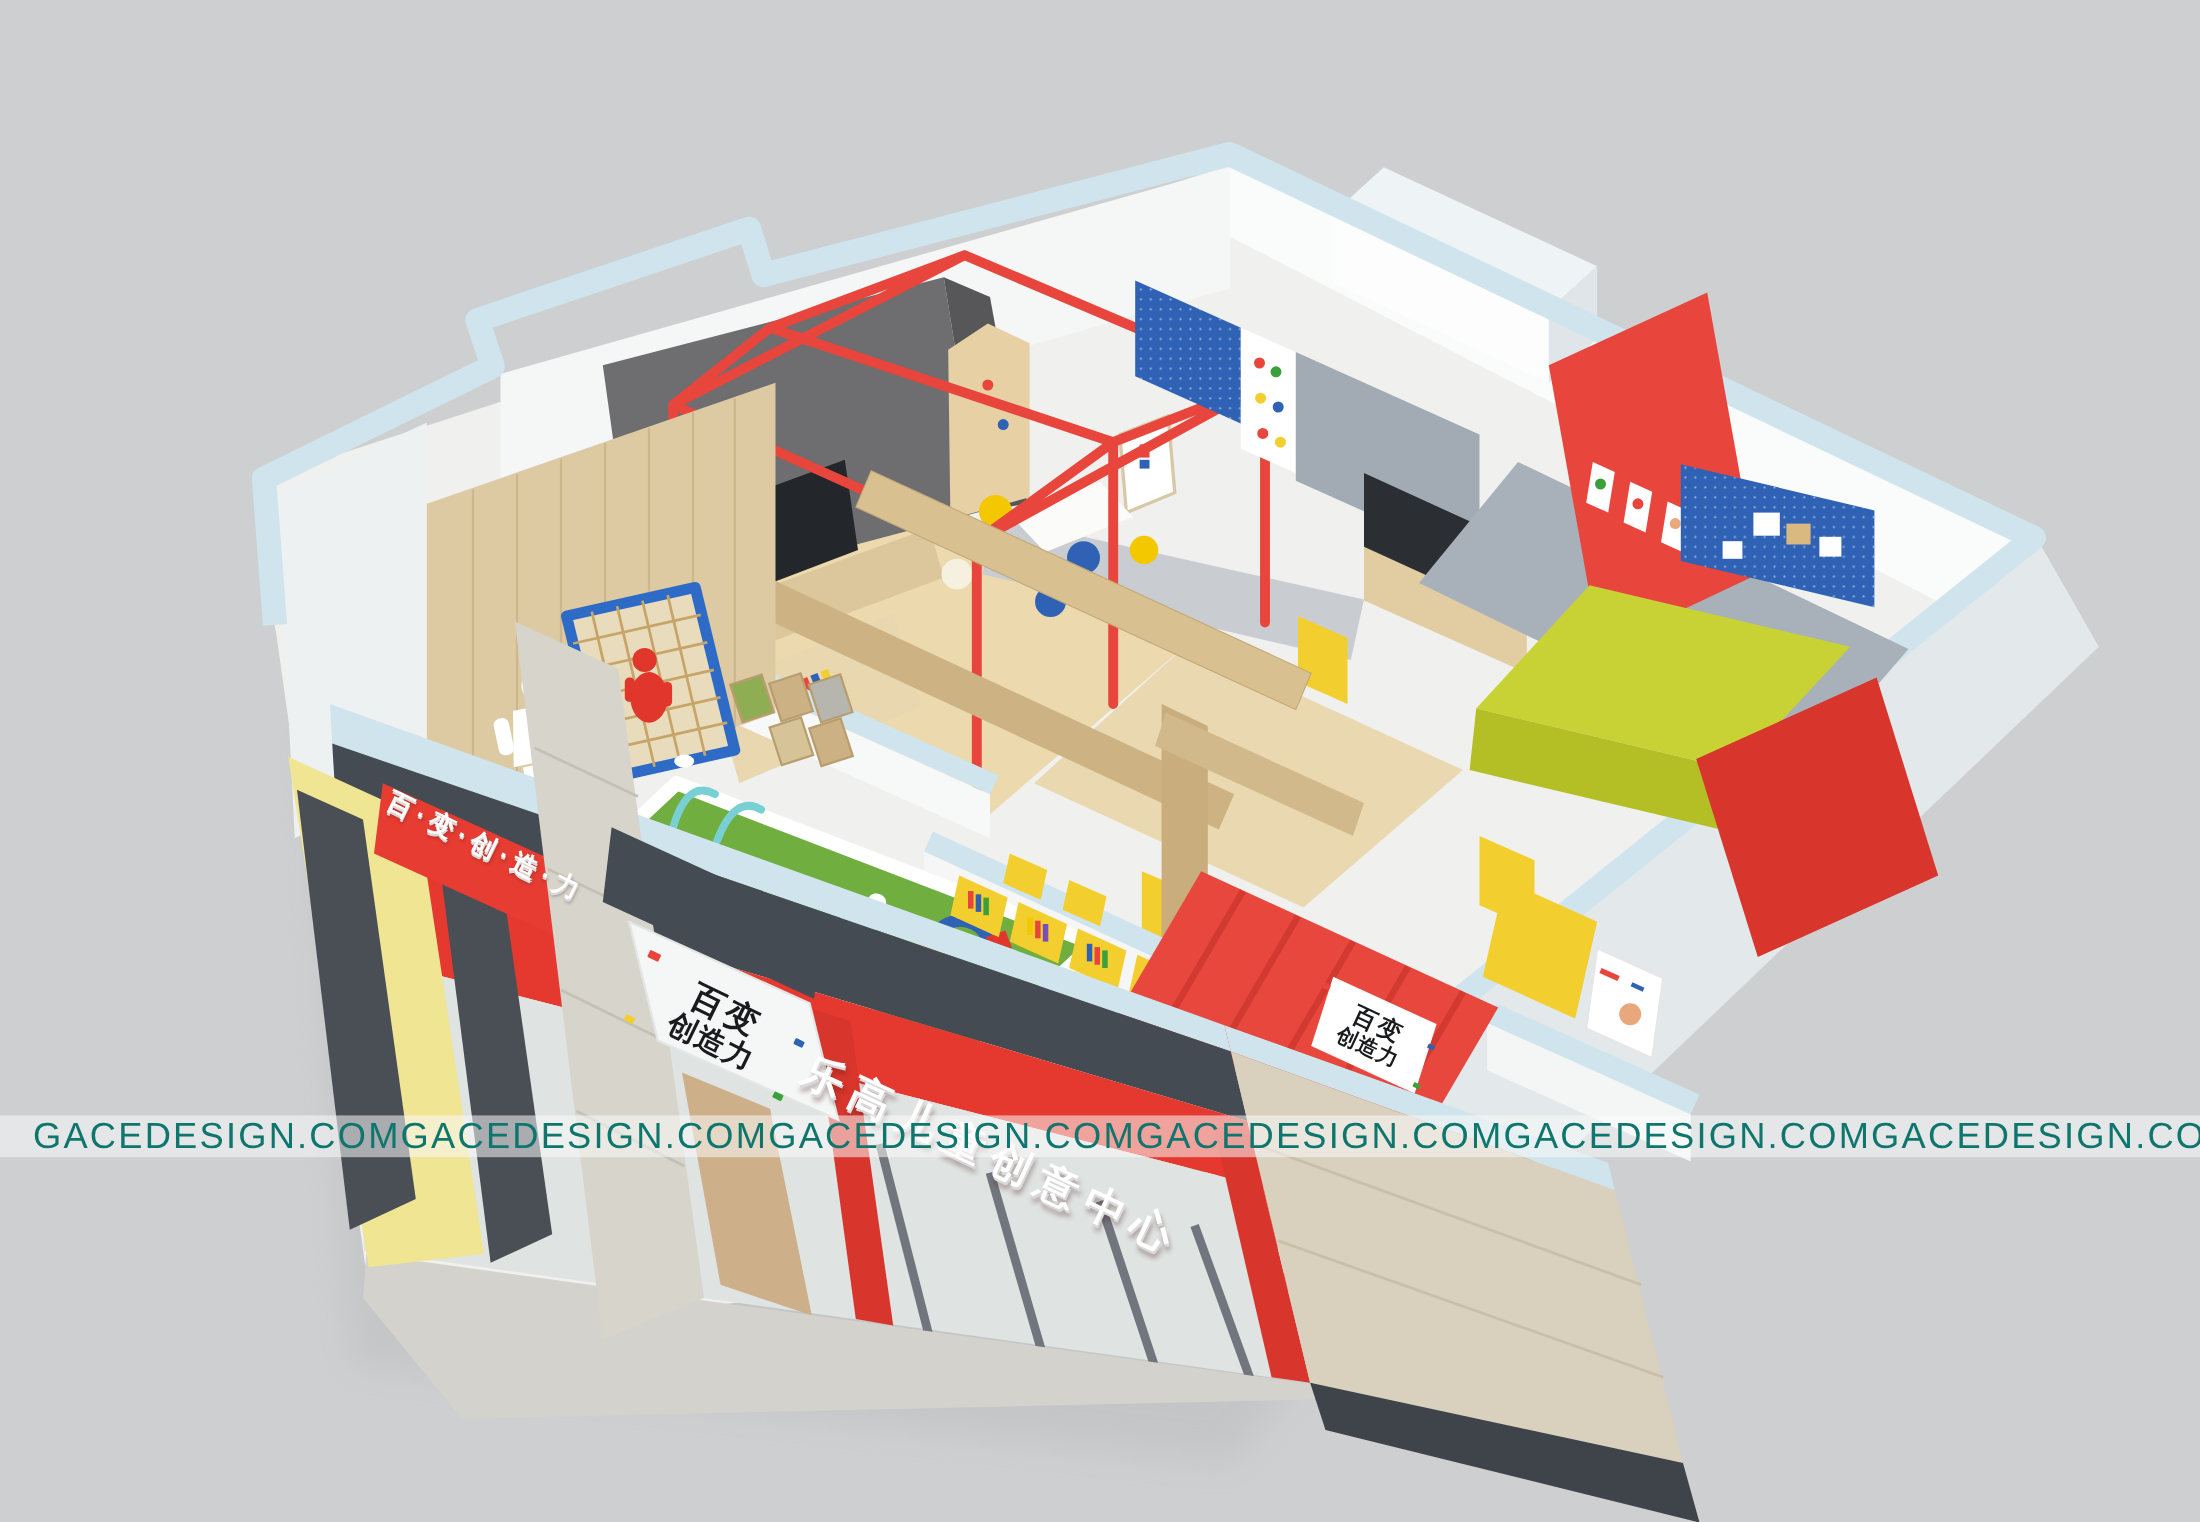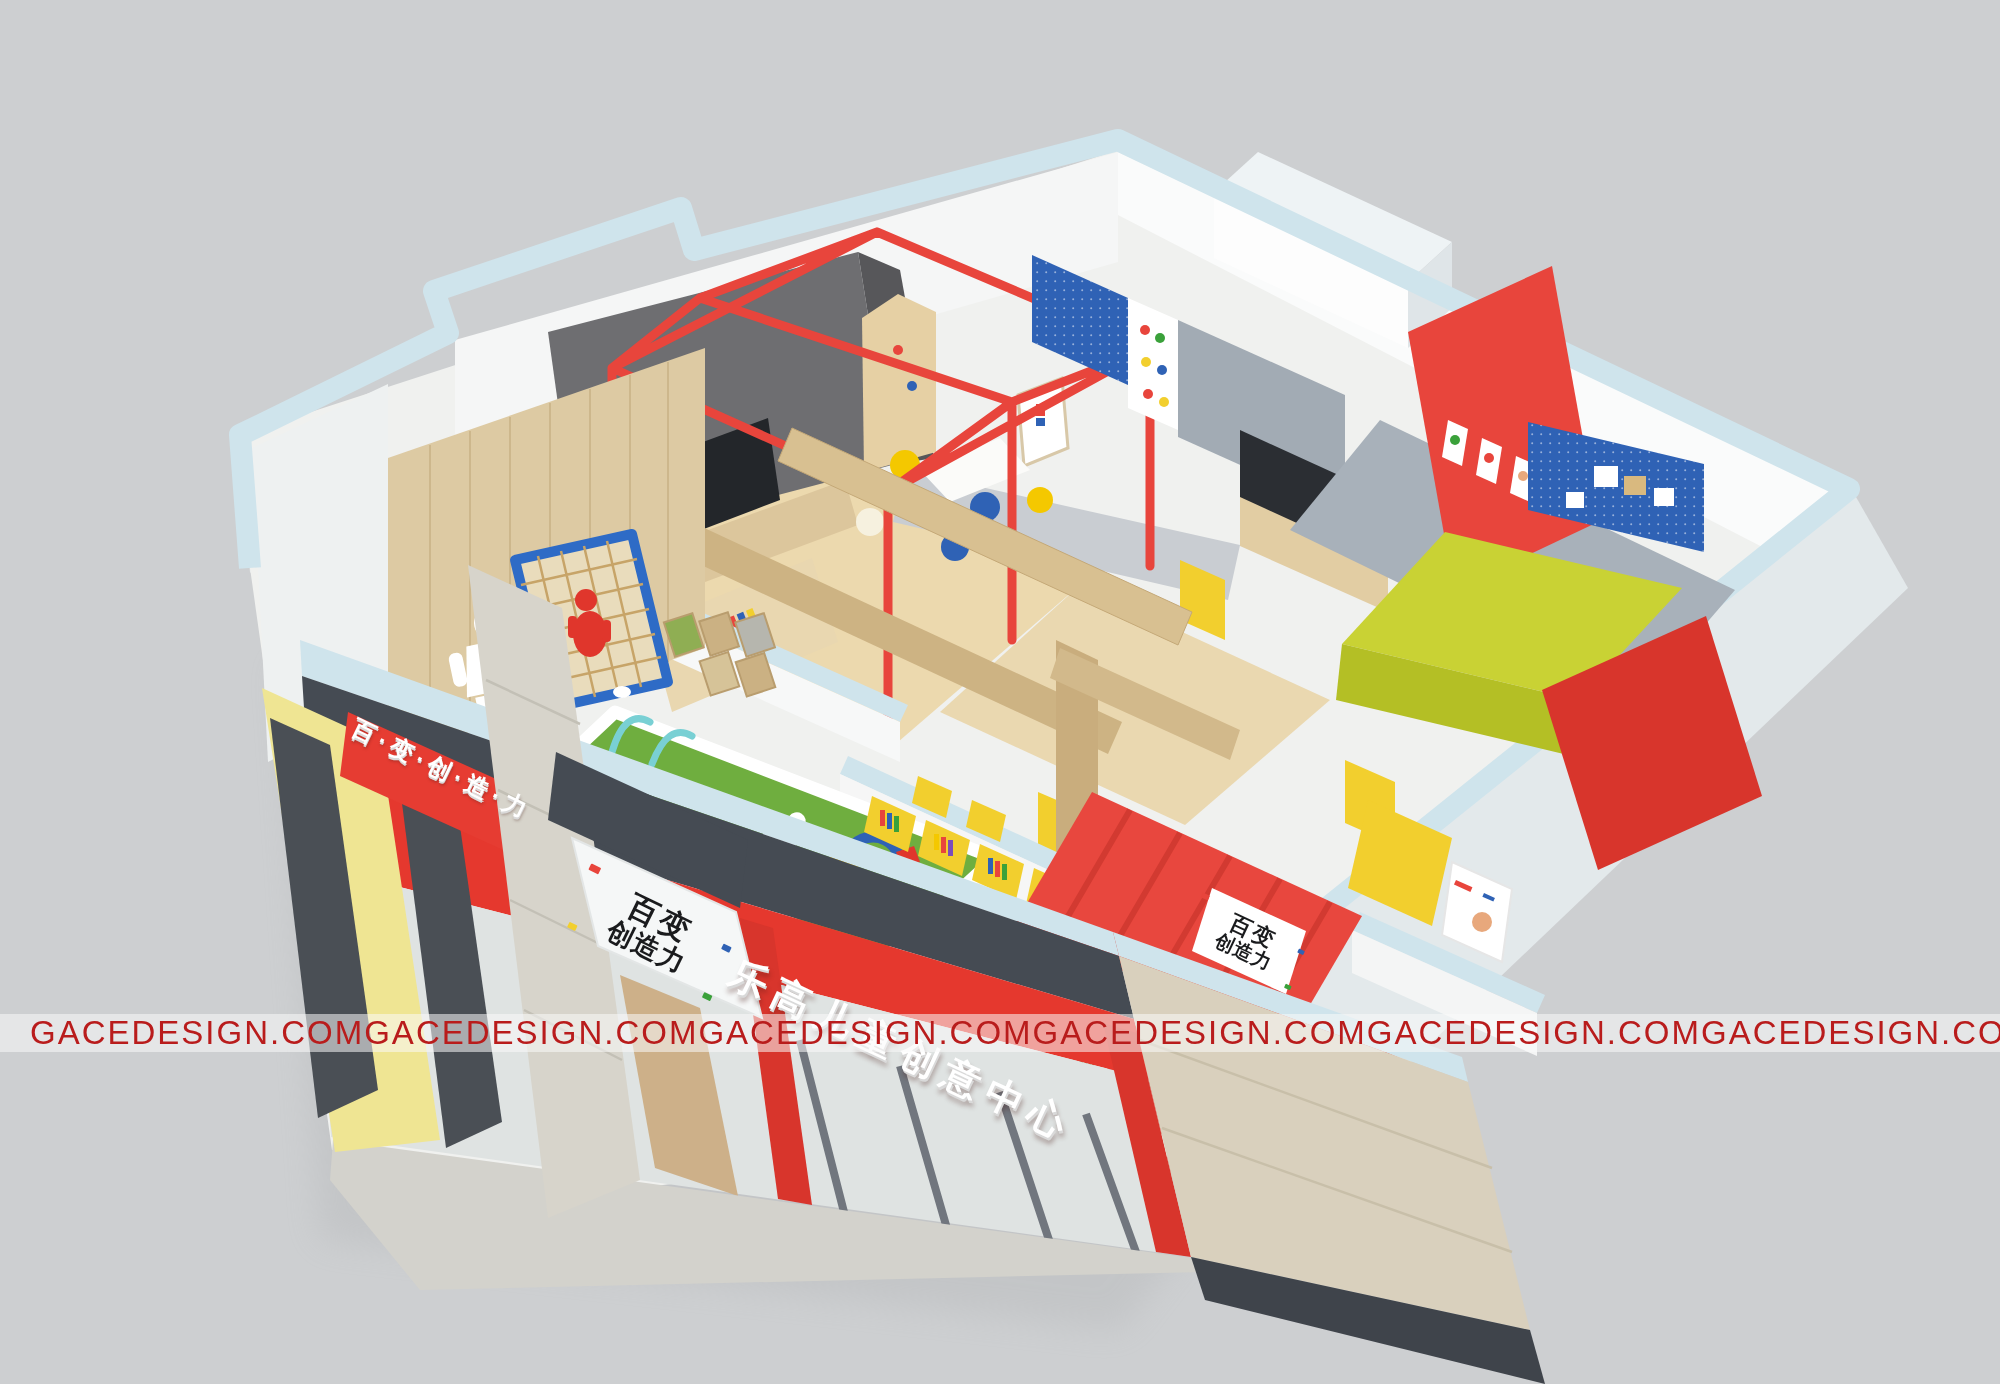--- a/index.html
+++ b/index.html
@@ -23,21 +23,21 @@
   .reception-logo .l2{font-size:27px;font-weight:bold;letter-spacing:1px;}
   .brick{position:absolute;border-radius:1px;}
   .brick.red{background:#e8453c;width:11px;height:7px;left:-16px;top:-4px;}
   .brick.blue{background:#2f62b5;width:9px;height:6px;left:138px;top:10px;}
   .brick.yellow{background:#f2cf2e;width:9px;height:6px;left:-10px;top:58px;}
   .brick.green{background:#3aa13a;width:9px;height:6px;left:142px;top:62px;}
   
   .watermark-band{position:absolute;left:0;top:1014px;width:2000px;height:38px;
     background:rgba(249,250,250,.55);display:flex;align-items:center;
     justify-content:space-between;padding:0 30px;box-sizing:border-box;overflow:hidden;}
-  .watermark-band span{font-size:33px;color:#b91c1c;letter-spacing:2px;white-space:nowrap;}
+  .watermark-band span{font-size:33px;color:#0f766e;letter-spacing:2px;white-space:nowrap;}
 </style>
 </head>
 <body>
 
 <div class="stage">
 <svg width="2000" height="1384" viewBox="0 0 2000 1384">
   <defs>
     <pattern id="pegdots" patternUnits="userSpaceOnUse" width="9" height="9">
       <circle cx="2.2" cy="2.2" r="1" fill="#ffffff" opacity="0.5"></circle>
     </pattern>

